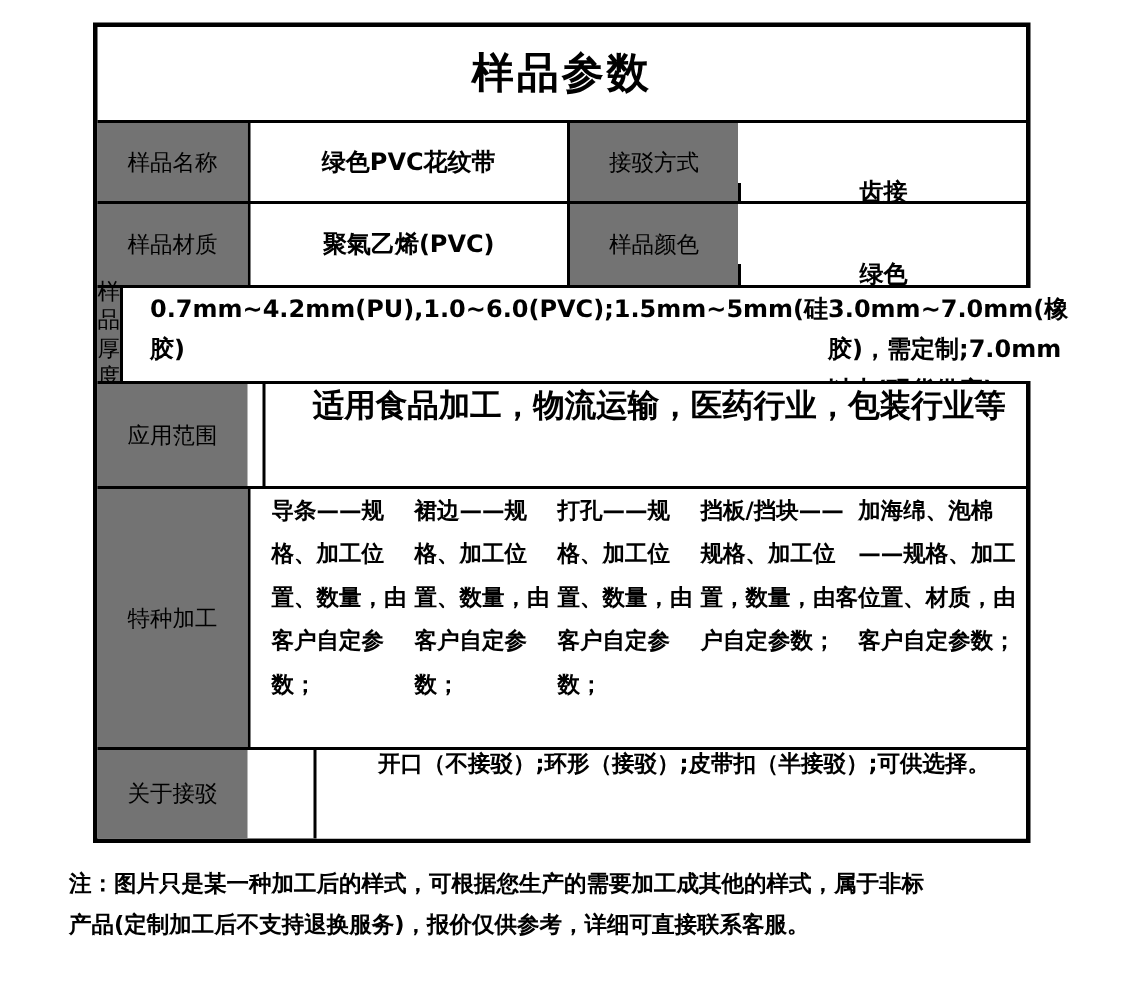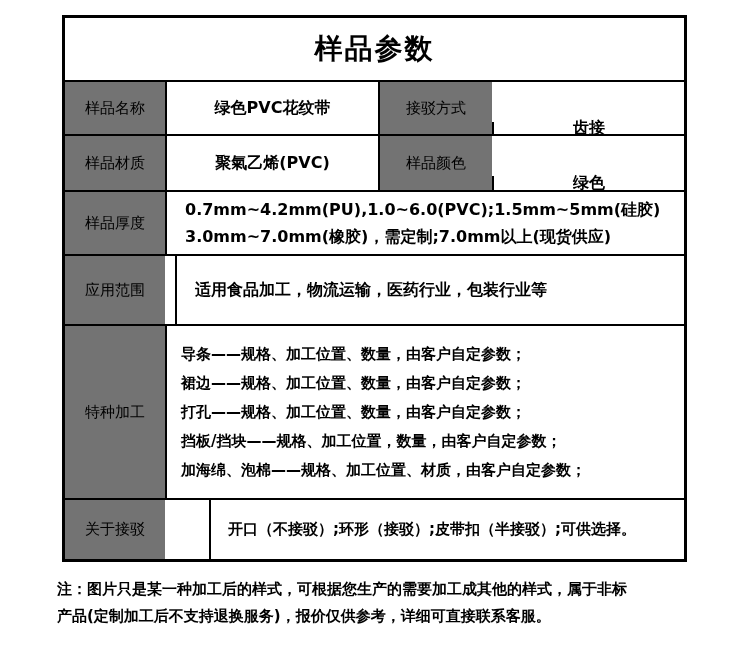--- a/index.html
+++ b/index.html
@@ -46,47 +46,47 @@
   .value-cell {
     display: flex;
     align-items: center;
     justify-content: center;
     font-size: 16px;
     font-weight: bold;
     background: #ffffff;
   }
   .content-cell {
     display: flex;
-    flex-direction: column;
+    flex-direction: row;
     justify-content: center;
     font-weight: bold;
     background: #ffffff;
   }
 
   .col1 { width: 100px; }
   .col2 { width: 213px; }
   .col3 { width: 114px; }
   .col4 { flex: 1; margin-top: 40px; }
   .colspan { flex: 1; }
 
   .row-pair   { height: 54px; }
   .row-pair2  { height: 56px; }
   .row-thick  { height: 64px; }
   .row-app    { height: 70px; gap: 10px; }
   .row-spec   { height: 174px; }
   .row-joint  { height: 61px; gap: 44px; }
 
   .thick-content { font-size: 16px; line-height: 27px; padding-left: 18px; }
-  .app-content   { font-size: 16px; padding-left: 18px; }
+  .app-content   { font-size: 21px; padding-left: 18px; }
   .spec-content  { font-size: 15px; line-height: 29px; padding-left: 14px; }
   .joint-content { font-size: 15px; padding-left: 17px; }
 
   .footer-note {
     position: absolute;
-    left: 57px;
+    left: 46px;
     top: 576px;
     width: 645px;
     font-size: 15px;
     font-weight: bold;
     line-height: 27px;
   }
 </style>
 </head>
 <body>
 

